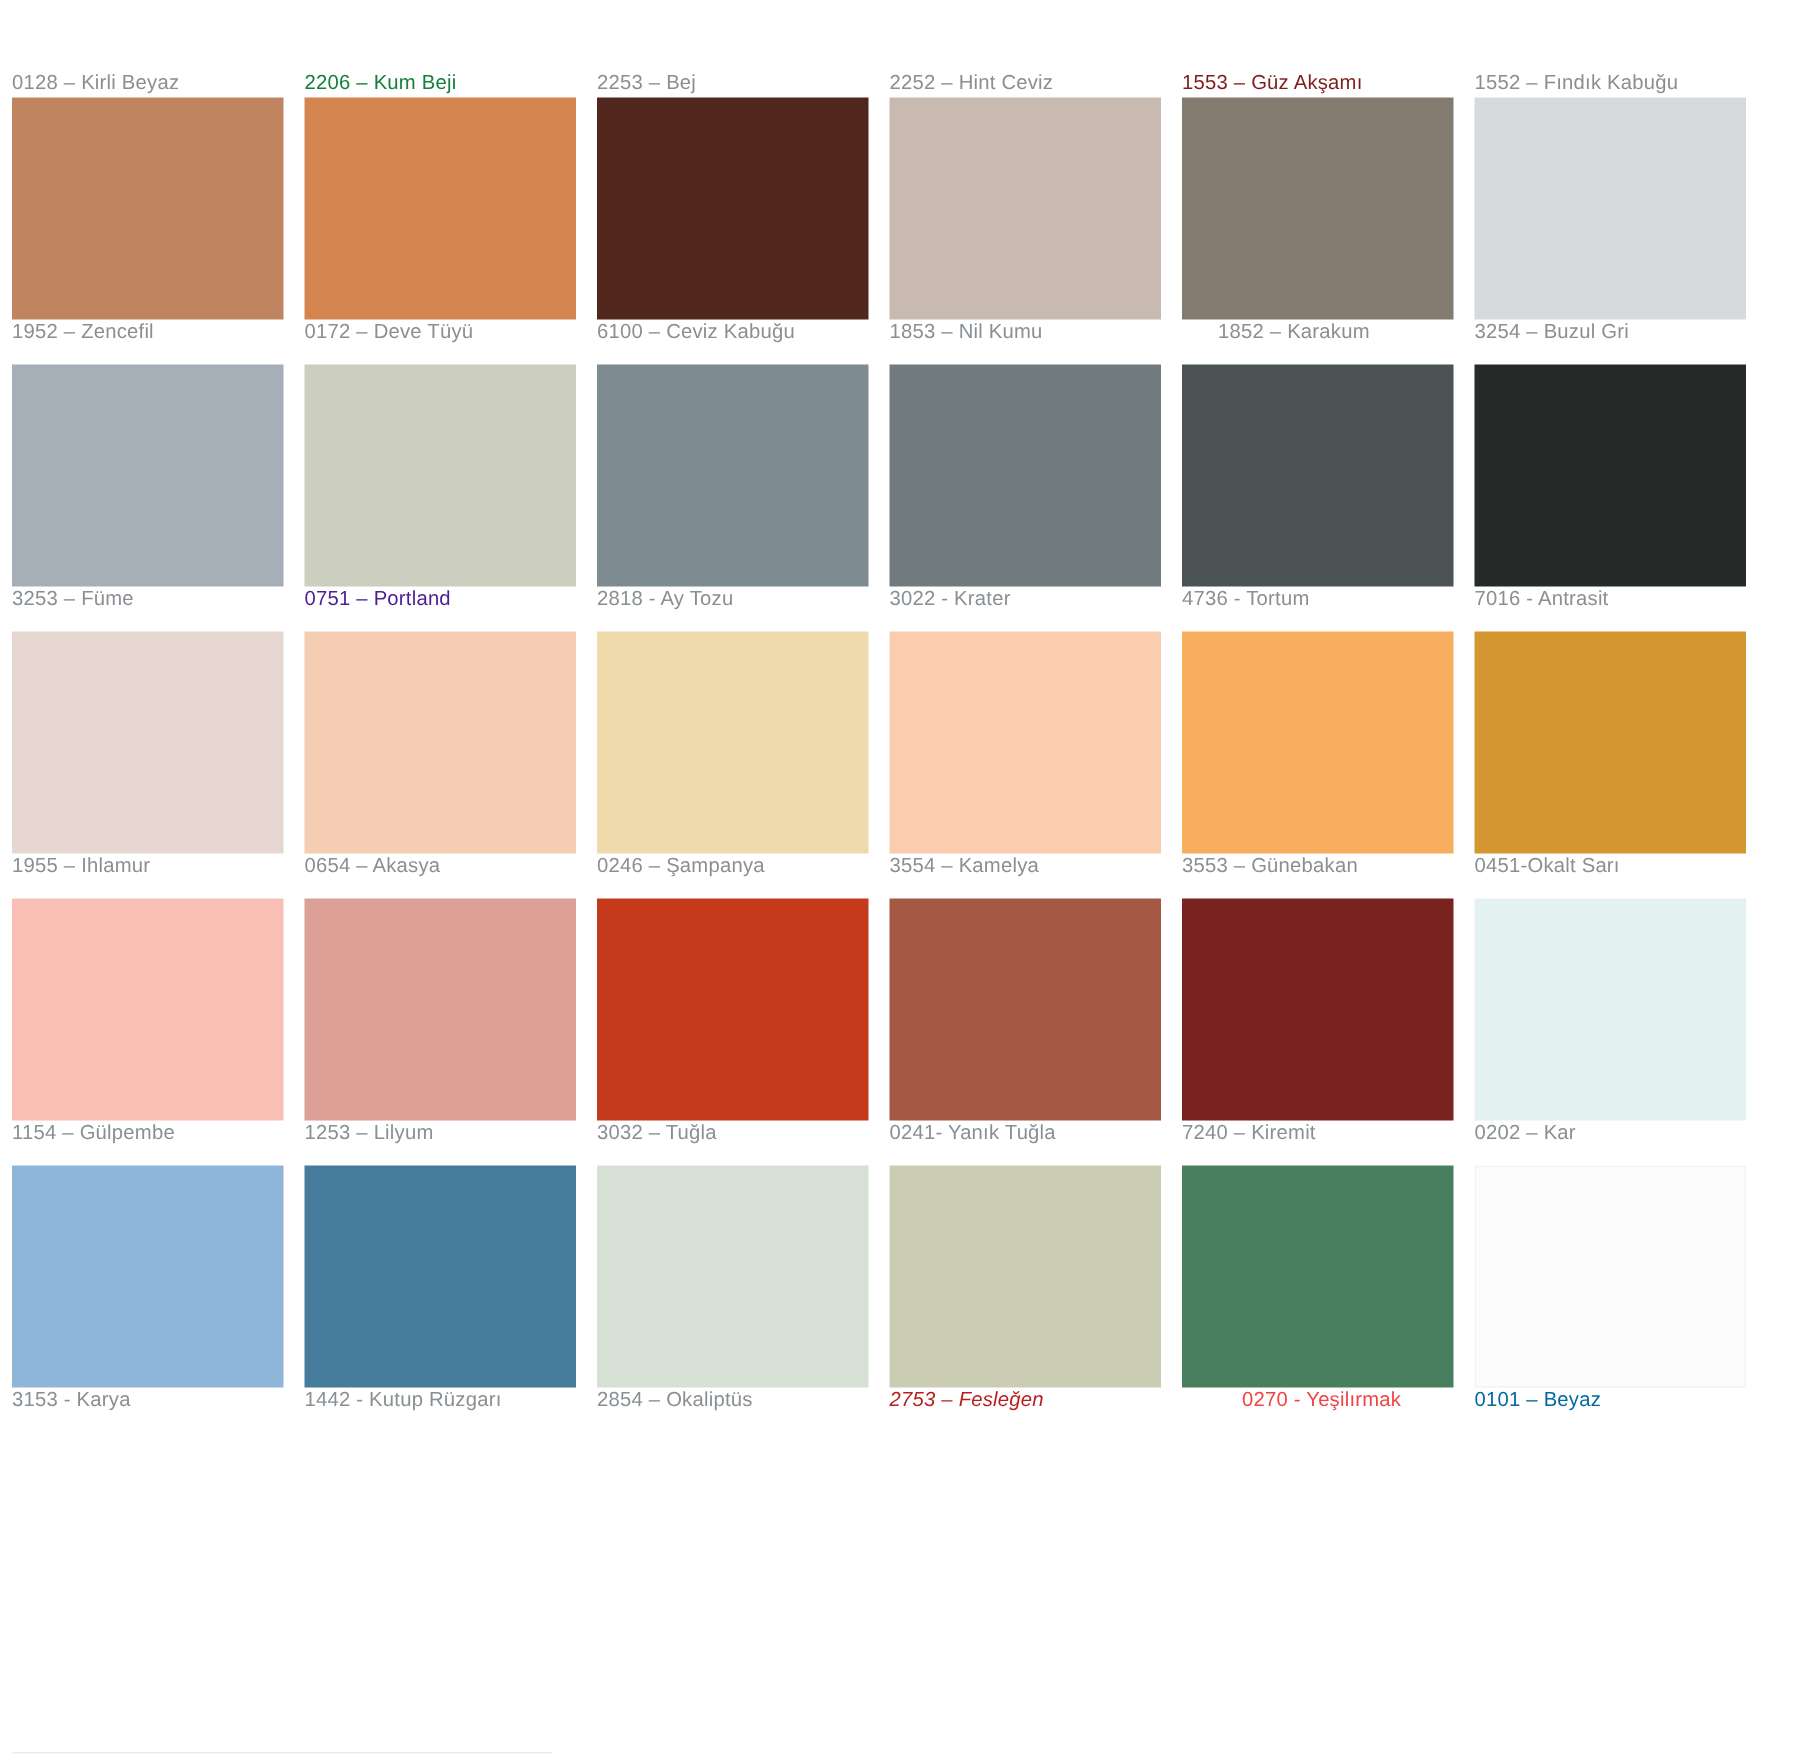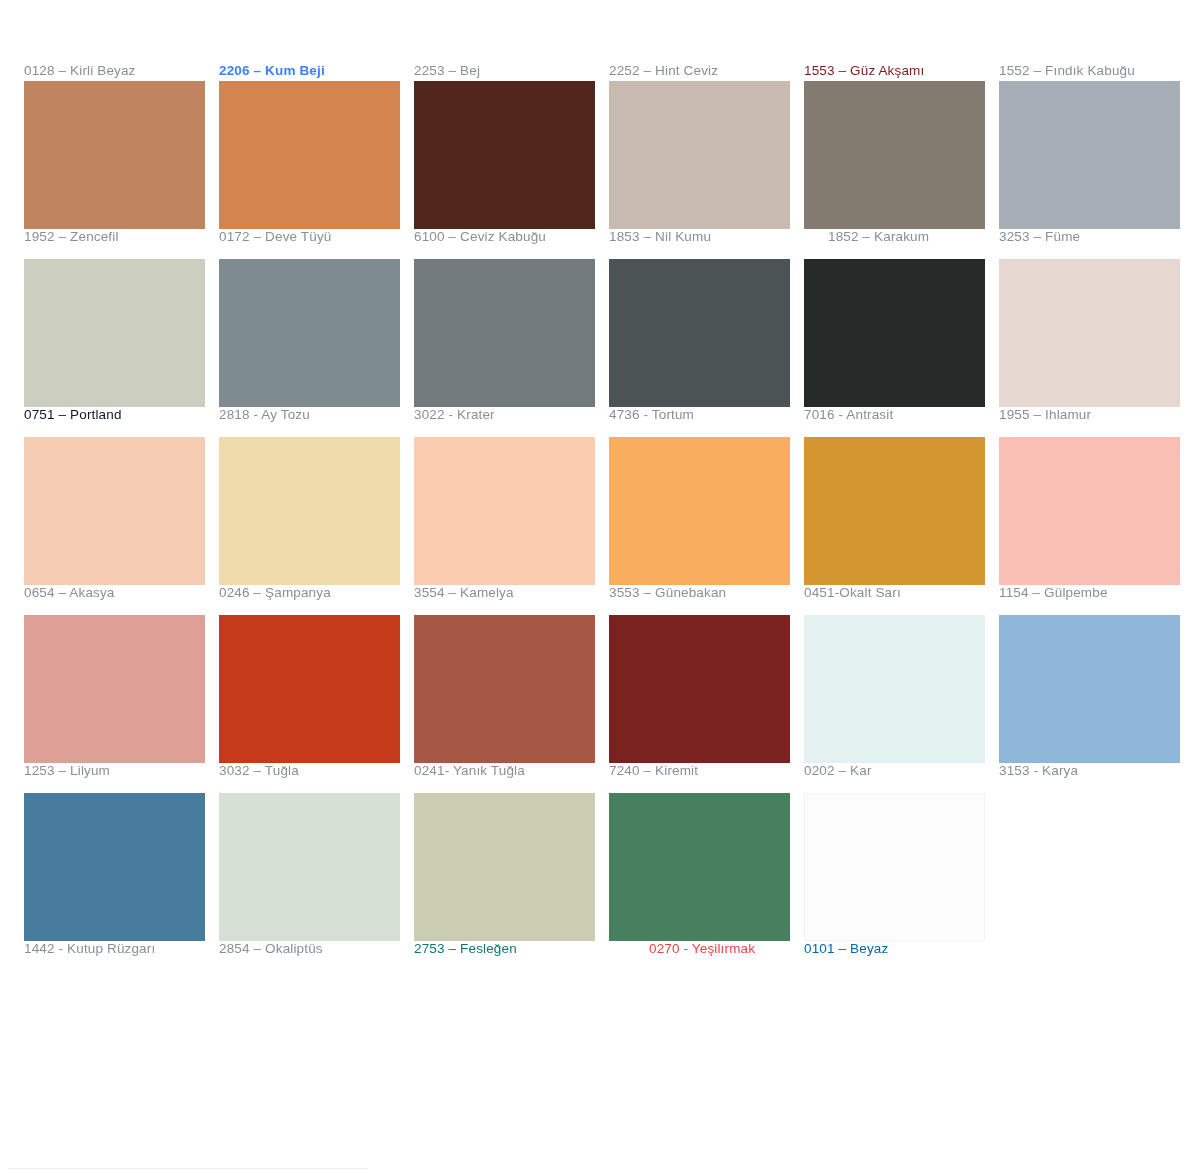--- a/index.html
+++ b/index.html
@@ -12,21 +12,21 @@
     width: 1200px;
     height: 1175px;
     font-family: "Liberation Sans", sans-serif;
     overflow: hidden;
   }
   #palette-sheet {
     position: relative;
     width: 1200px;
     height: 1175px;
     background: #ffffff;
-    padding: 16px;
+    padding: 0;
     box-sizing: border-box;
   }
   .palette-grid {
     display: grid;
     grid-template-columns: repeat(6, 192px);
     column-gap: 3px;
     row-gap: 0px;
     padding-left: 8px;
     padding-top: 47px;
     box-sizing: border-box;
@@ -68,21 +68,21 @@
 <body>
 
 <div id="palette-sheet">
 
   <div class="palette-grid">
 
     <div class="swatch-cell" style="height:18px">
       <div class="swatch-label" style="color: rgb(138, 143, 147);">0128 – Kirli Beyaz</div>
     </div>
     <div class="swatch-cell" style="height:18px">
-      <div class="swatch-label" style="color: #3b82f6; font-weight: bold;">2206 – Kum Beji</div>
+      <div class="swatch-label" style="color: #15803d;">2206 – Kum Beji</div>
     </div>
     <div class="swatch-cell" style="height:18px">
       <div class="swatch-label" style="color: rgb(138, 143, 147);">2253 – Bej</div>
     </div>
     <div class="swatch-cell" style="height:18px">
       <div class="swatch-label" style="color: rgb(138, 143, 147);">2252 – Hint Ceviz</div>
     </div>
     <div class="swatch-cell" style="height:18px">
       <div class="swatch-label" style="color: #7f1d1d;">1553 – Güz Akşamı</div>
     </div>
@@ -105,26 +105,30 @@
     <div class="swatch-cell">
       <div class="swatch-chip" style="background-color: rgb(200, 186, 177);"></div>
       <div class="swatch-label" style="color: rgb(138, 143, 147);">1853 – Nil Kumu</div>
     </div>
     <div class="swatch-cell">
       <div class="swatch-chip" style="background-color: rgb(131, 122, 112);"></div>
       <div class="swatch-label" style="color: rgb(138, 143, 147); margin-left: 24px;">1852 – Karakum</div>
     </div>
 
     <div class="swatch-cell">
+      <div class="swatch-chip" style="background-color: rgb(214, 218, 221);"></div>
+      <div class="swatch-label" style="color: rgb(138, 143, 147);">3254 – Buzul Gri</div>
+    </div>
+    <div class="swatch-cell">
       <div class="swatch-chip" style="background-color: rgb(166, 175, 184);"></div>
       <div class="swatch-label" style="color: rgb(138, 143, 147);">3253 – Füme</div>
     </div>
     <div class="swatch-cell">
       <div class="swatch-chip" style="background-color: rgb(204, 206, 192);"></div>
-      <div class="swatch-label" style="color: #0f172a;">0751 – Portland</div>
+      <div class="swatch-label" style="color: #4c1d95;">0751 – Portland</div>
     </div>
     <div class="swatch-cell">
       <div class="swatch-chip" style="background-color: rgb(126, 139, 144);"></div>
       <div class="swatch-label" style="color: rgb(138, 143, 147);">2818 - Ay Tozu</div>
     </div>
     <div class="swatch-cell">
       <div class="swatch-chip" style="background-color: rgb(113, 123, 126);"></div>
       <div class="swatch-label" style="color: rgb(138, 143, 147);">3022 - Krater</div>
     </div>
     <div class="swatch-cell">
@@ -193,21 +197,21 @@
     <div class="swatch-cell">
       <div class="swatch-chip" style="background-color: rgb(70, 123, 155);"></div>
       <div class="swatch-label" style="color: rgb(138, 143, 147);">1442 - Kutup Rüzgarı</div>
     </div>
     <div class="swatch-cell">
       <div class="swatch-chip" style="background-color: rgb(214, 224, 213);"></div>
       <div class="swatch-label" style="color: rgb(138, 143, 147);">2854 – Okaliptüs</div>
     </div>
     <div class="swatch-cell">
       <div class="swatch-chip" style="background-color: rgb(203, 205, 179);"></div>
-      <div class="swatch-label" style="color: #0f766e;">2753 – Fesleğen</div>
+      <div class="swatch-label" style="color: #b91c1c; font-style: italic;">2753 – Fesleğen</div>
     </div>
 
     <div class="swatch-cell">
       <div class="swatch-chip" style="background-color: rgb(71, 127, 95);"></div>
       <div class="swatch-label" style="color: #ef4444; margin-left: 40px;">0270 - Yeşilırmak</div>
     </div>
     <div class="swatch-cell">
       <div class="swatch-chip bordered" style="background-color: rgb(252, 252, 252);"></div>
       <div class="swatch-label" style="color: #0369a1;">0101 – Beyaz</div>
     </div>

